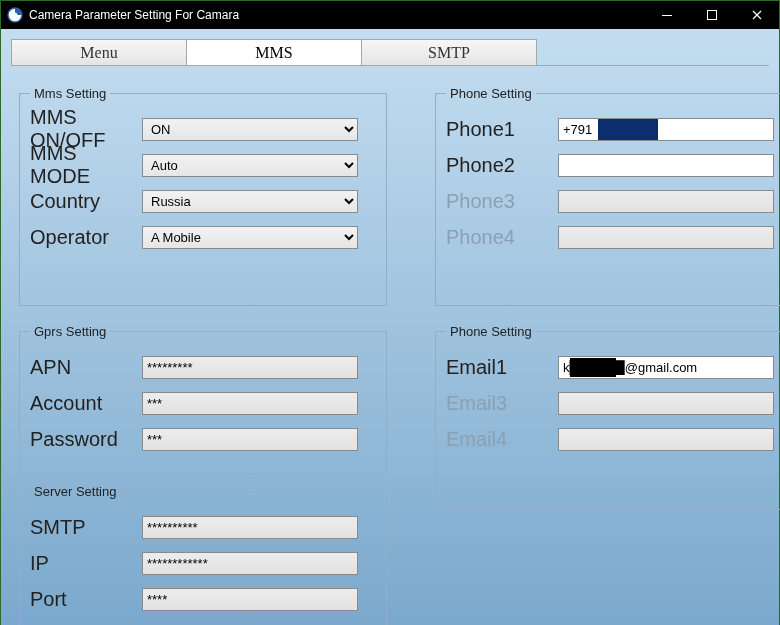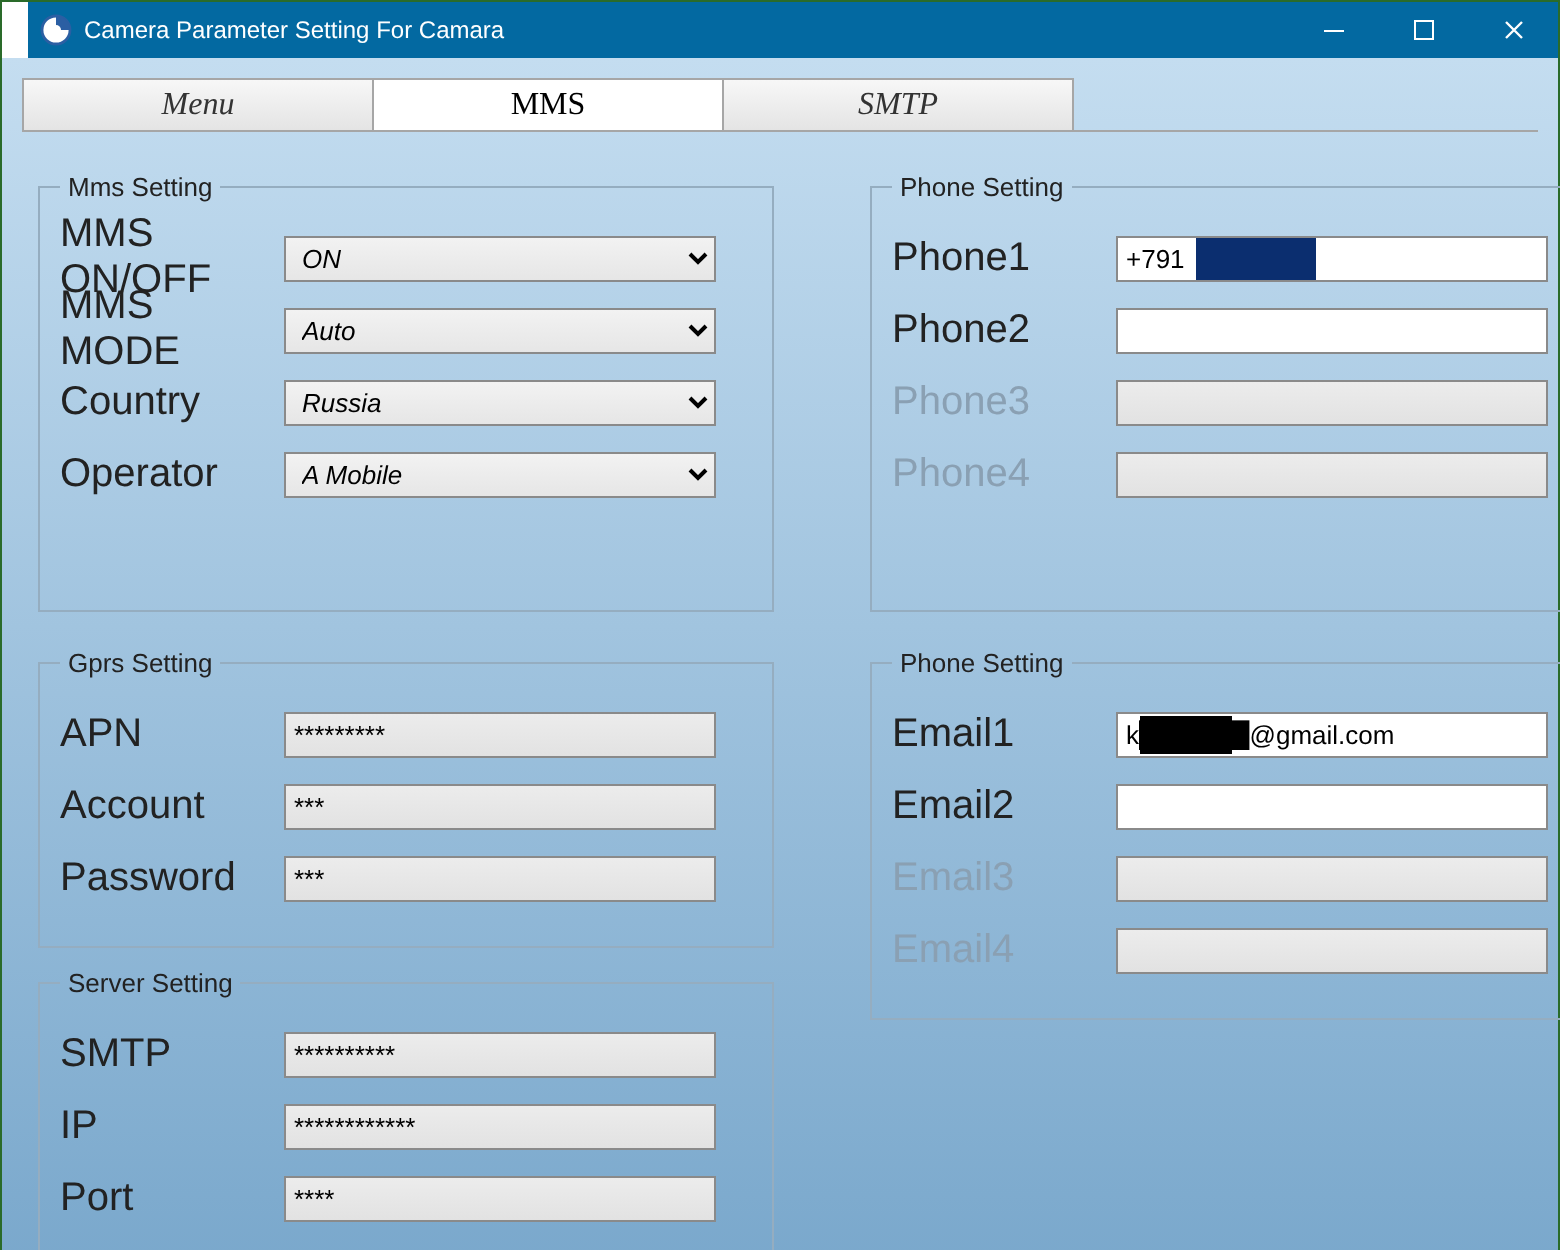--- a/index.html
+++ b/index.html
@@ -1,42 +1,42 @@
 <!DOCTYPE html>
 <html><head>
 <meta charset="utf-8">
 <style>
   * { box-sizing: border-box; margin: 0; padding: 0; }
   html, body { width: 780px; height: 625px; font-family: "Segoe UI", Tahoma, sans-serif; font-size: 13px; overflow: hidden; }
   .window { width: 780px; height: 625px; background: #fff; display: flex; flex-direction: column; border: 1px solid #2a6b2a; }
-  .titlebar { height: 28px; background: #0369a1; color: #fff; display: flex; align-items: center; padding: 0 0 0 6px; margin-left: 13px; }
+  .titlebar { height: 28px; background: #000000; color: #fff; display: flex; align-items: center; padding: 0 0 0 6px; }
   .titlebar .icon-app { width: 16px; height: 16px; margin-right: 6px; display: flex; align-items: center; justify-content: center; }
   .titlebar .title-text { flex: 1; font-size: 12px; }
   .winbtns { display: flex; height: 100%; }
   .winbtn { width: 45px; height: 28px; display: flex; align-items: center; justify-content: center; cursor: pointer; }
   .client { flex: 1; background: linear-gradient(to bottom, #c4ddf0 0%, #7aa8cc 100%); position: relative; }
   .tabstrip { display: flex; padding: 10px 10px 0 10px; }
   .tab { flex: 0 0 176px; height: 26px; line-height: 26px; text-align: center; font-size: 16px; font-family: "Times New Roman", serif; background: linear-gradient(#f7f7f7,#e4e4e4); border: 1px solid #a6a6a6; border-bottom: none; cursor: pointer; margin-right: 0; }
   .tab + .tab { margin-left: -1px; }
   .tab.active { background: #fff; position: relative; z-index: 2; }
-  .tab.inactive { color: #333; font-style: italic; }
+  .tab.inactive { color: #333; }
   .page { margin: 0 10px 10px 10px; border-top: 1px solid #a6a6a6; background: transparent; position: relative; padding-top: 20px; }
   .half-left { position: absolute; left: 8px; width: 368px; }
   .half-right { position: absolute; left: 384px; width: 368px; padding-left: 40px; }
   fieldset.group { border: 1px solid #95adc0; padding: 10px 10px 12px 10px; position: relative; }
   fieldset.group > legend { padding: 0 4px; font-size: 13px; color: #222; }
   .row { display: flex; align-items: center; height: 36px; }
   .row .lbl { width: 112px; font-size: 20px; color: #222; }
   .row .lbl.dim { color: #8aa0b3; }
   .row .ctrl { flex: 1; }
   select.drop, input.txt {
     width: 216px; height: 23px; font-size: 13px; padding: 1px 4px;
     border: 1px solid #8a8a8a; background: linear-gradient(#f2f2f2,#e6e6e6);
   }
-  select.drop { appearance: auto; font-style: italic; }
+  select.drop { appearance: auto; }
   input.txt { background: linear-gradient(#ececec,#e2e2e2); }
   input.txt.white { background: #fff; }
   .redact { position: relative; display: inline-block; }
   .redact .mask { position: absolute; top: 2px; height: 19px; background: #000; }
   .email-mask1 { left: 12px; width: 46px; }
   .phone-blue-segment { position: absolute; left: 40px; top: 1px; bottom: 1px; width: 60px; background: #0b2e6f; }
 </style>
 </head>
 <body>
 
@@ -151,24 +151,20 @@
           <div class="row">
             <div class="lbl">Email1</div>
             <div class="ctrl">
               <span class="redact">
                 <input type="text" class="txt white" value="k██████@gmail.com" style="">
                 <span class="mask email-mask1"></span>
               </span>
             </div>
           </div>
           <div class="row">
-            <div class="lbl">Email2</div>
-            <div class="ctrl"><input type="text" class="txt white" value="" style=""></div>
-          </div>
-          <div class="row">
             <div class="lbl dim">Email3</div>
             <div class="ctrl"><input type="text" class="txt" value="" style=""></div>
           </div>
           <div class="row">
             <div class="lbl dim">Email4</div>
             <div class="ctrl"><input type="text" class="txt" value="" style=""></div>
           </div>
         </fieldset>
       </div>
 

